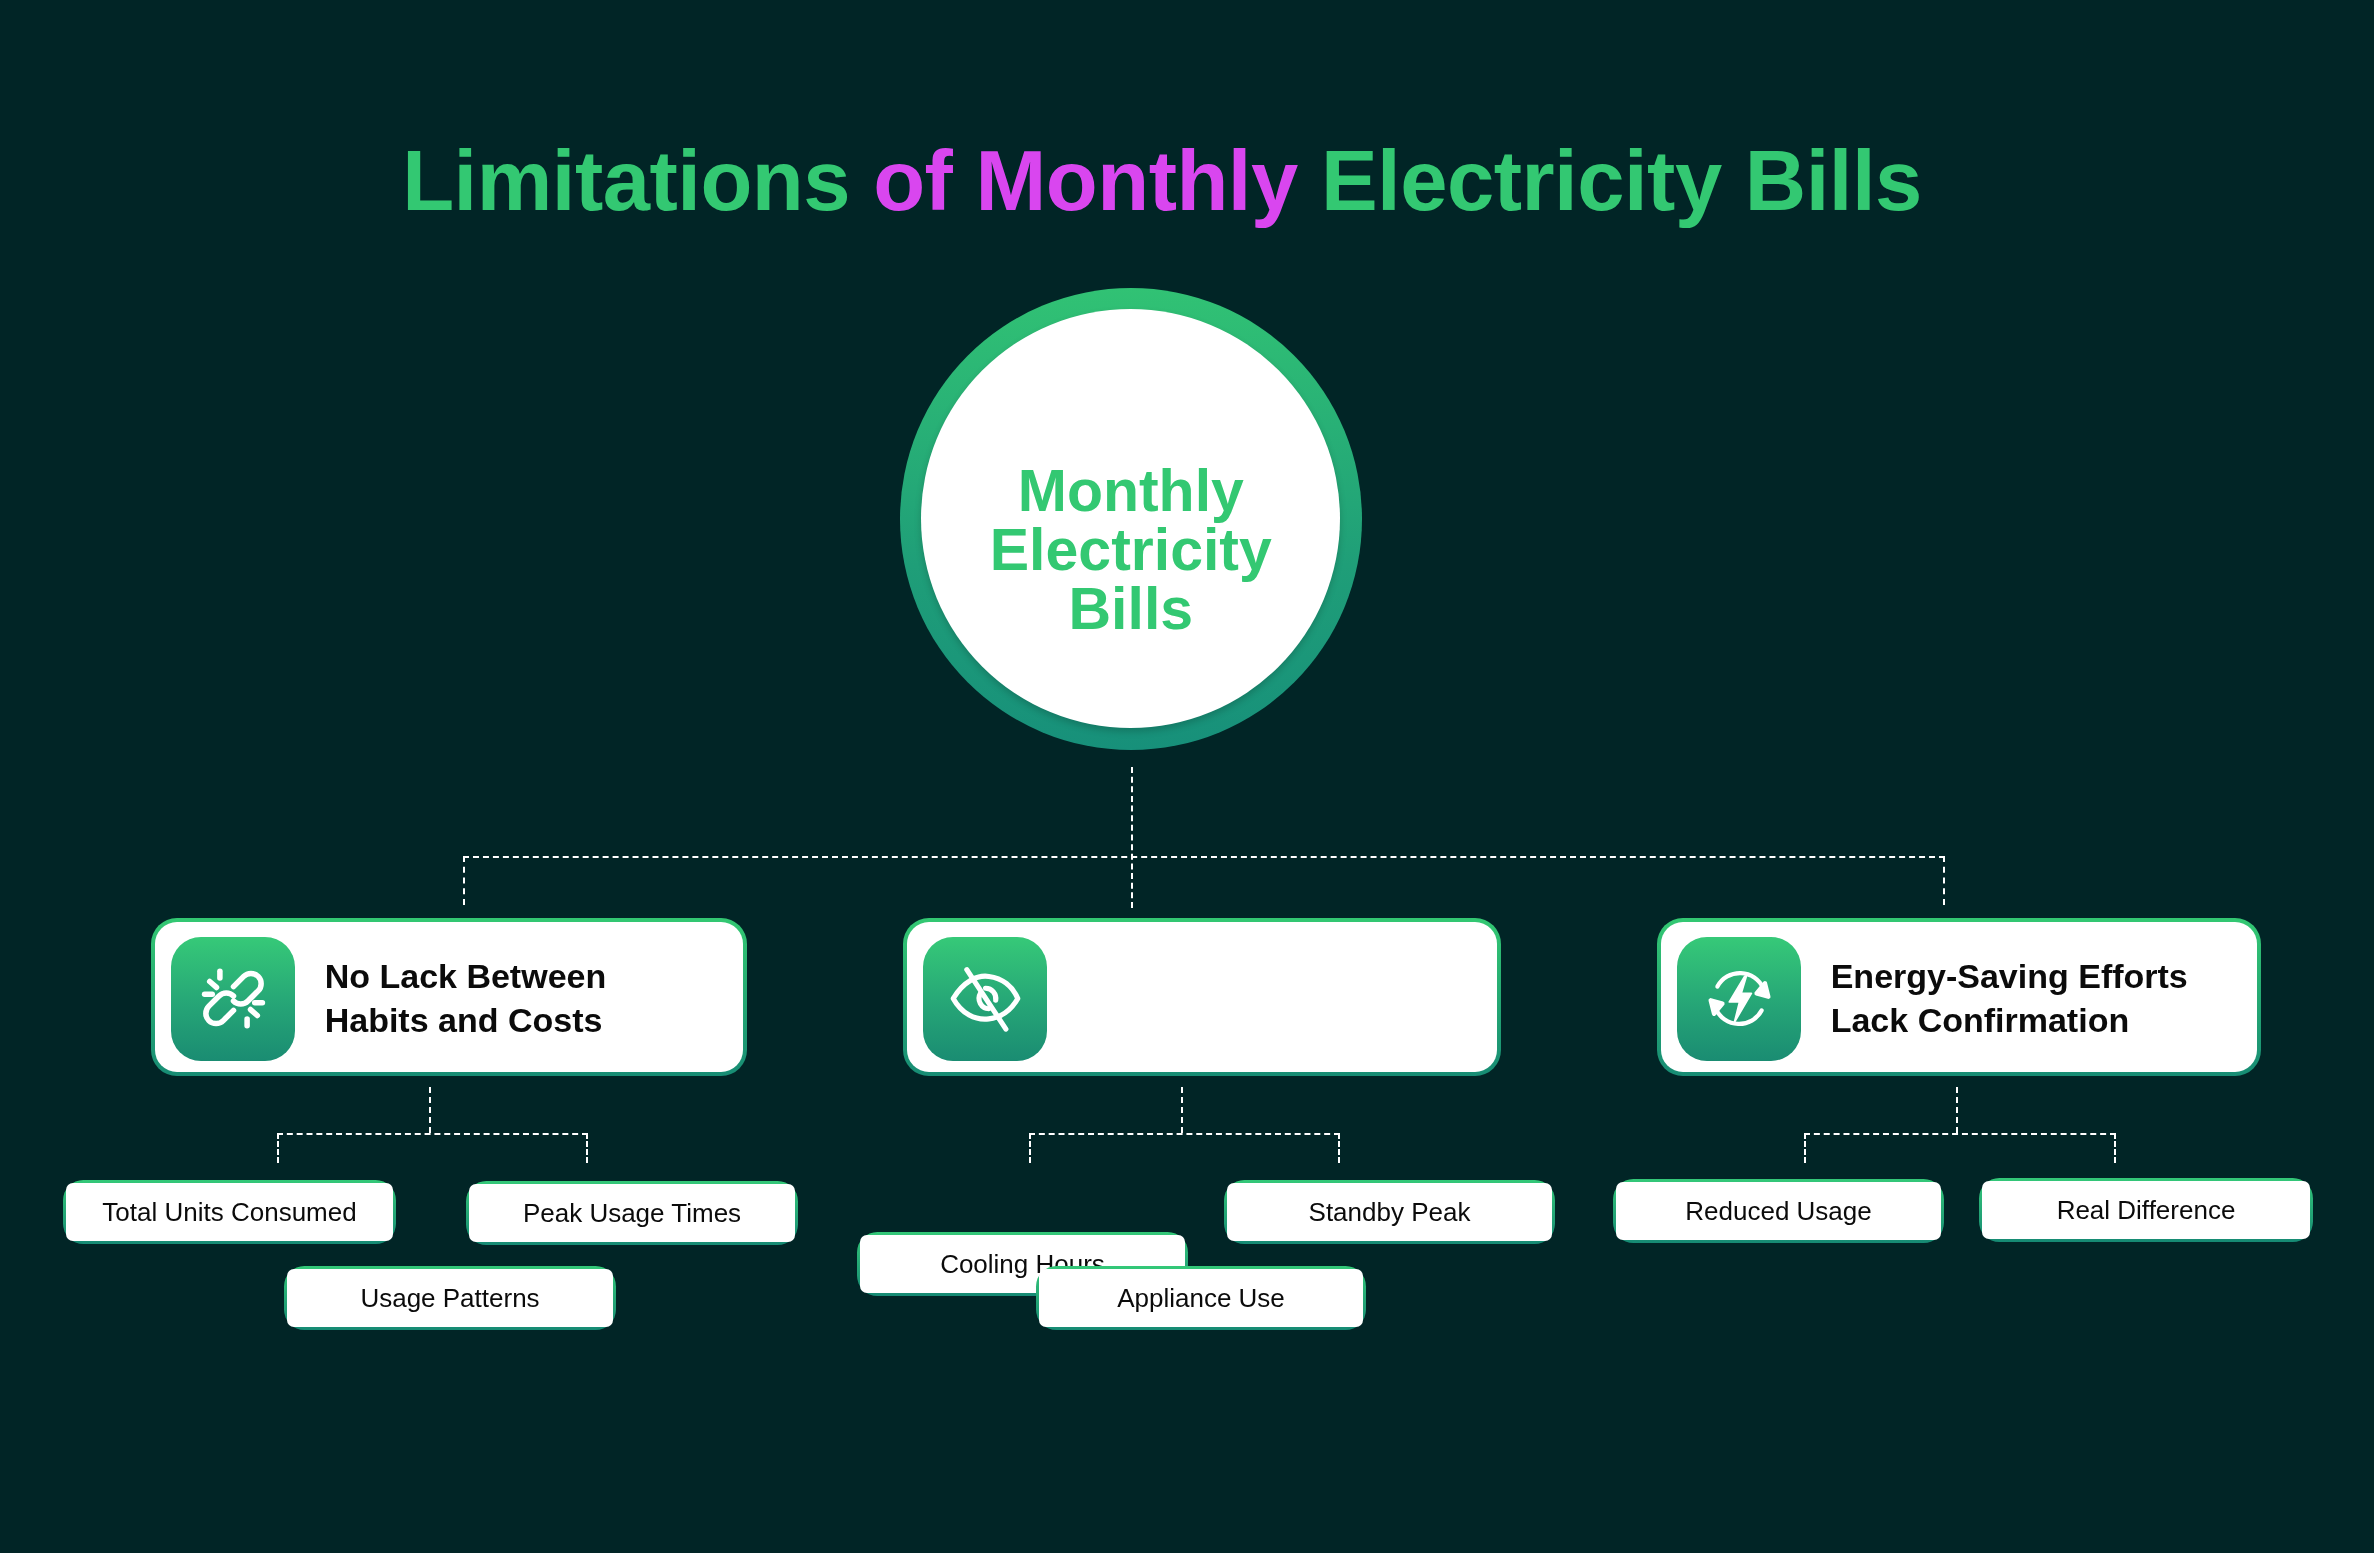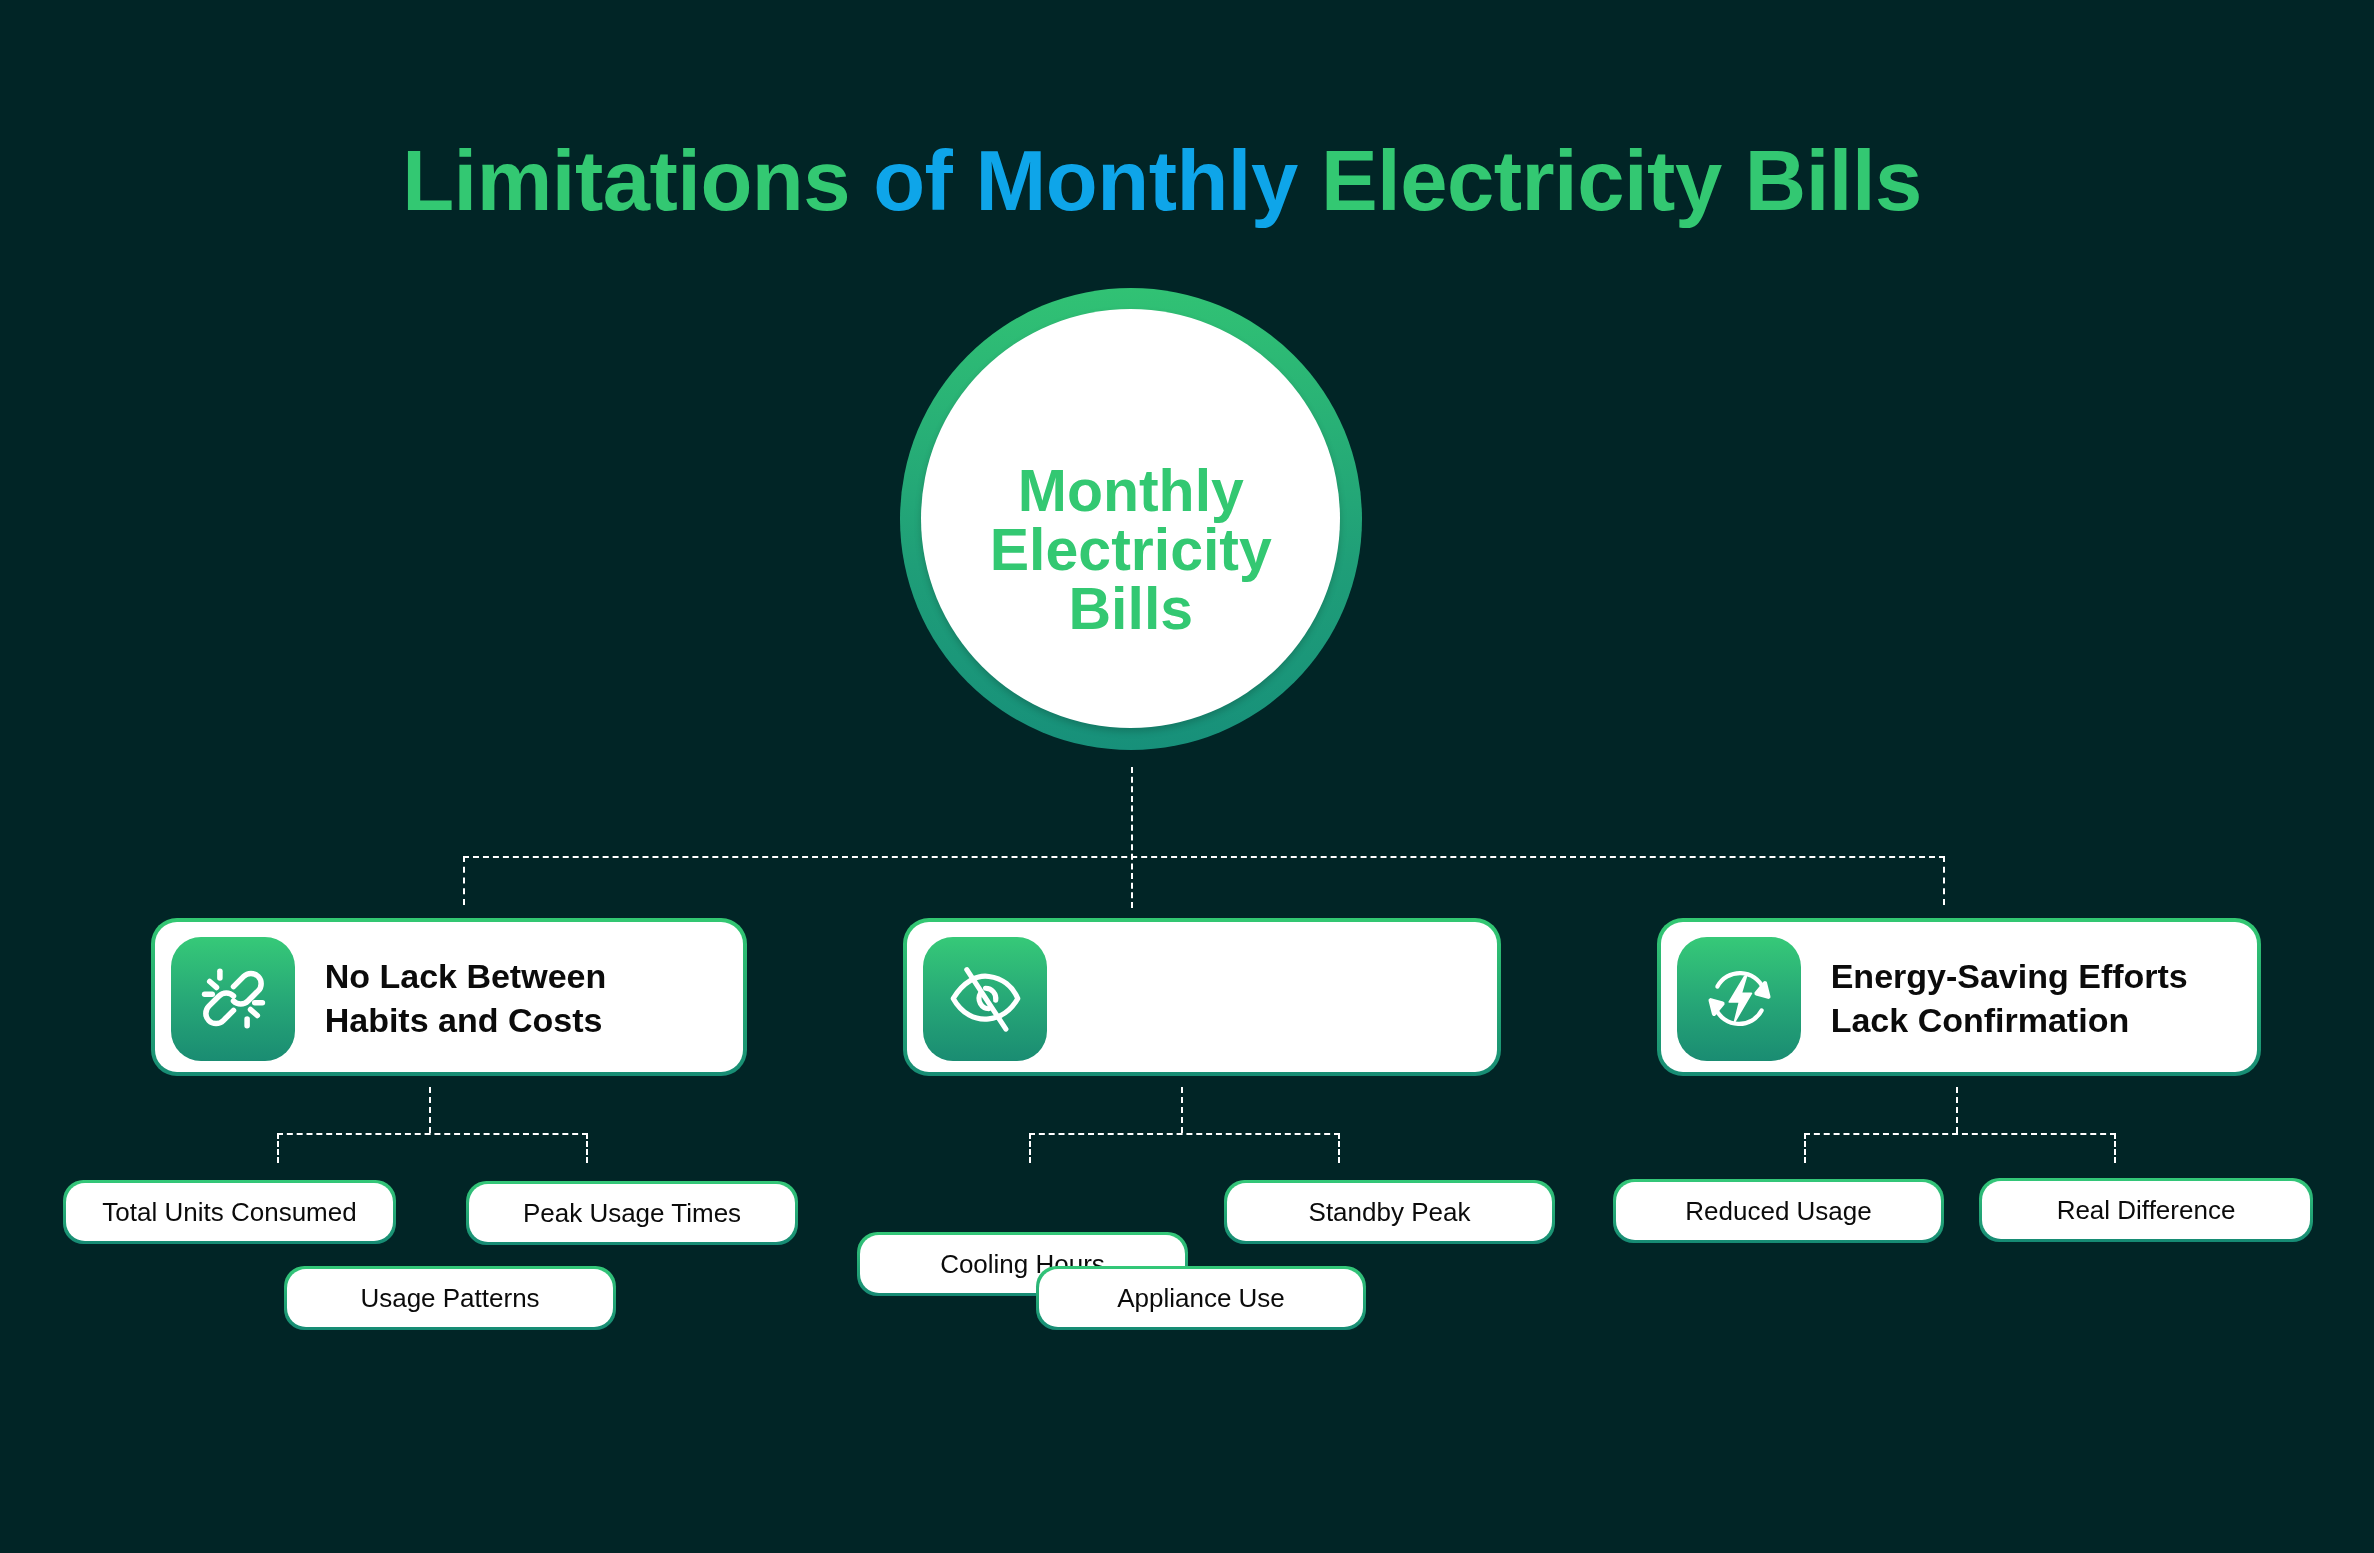--- a/index.html
+++ b/index.html
@@ -15,21 +15,21 @@
       left: 0; width: 2324px;
       top: 130px;
       text-align: center;
       font-size: 85px;
       font-weight: 700;
       letter-spacing: -0.5px;
       line-height: 102px;
       white-space: nowrap;
     }
     .title .accent { color: #33c872; }
-    .title .plain { color: #0ea5e9; }
+    .title .plain { color: #d946ef; }
 
     .hub {
       position: absolute;
       left: 900px; top: 288px;
       width: 462px; height: 462px;
       border-radius: 50%;
       background: linear-gradient(180deg, #31c274 0%, #1f9e78 60%, #17907a 100%);
     }
     .hub-inner {
       position: absolute;
@@ -92,21 +92,21 @@
       position: absolute;
       height: 64px;
       box-sizing: border-box;
       border-radius: 20.4px;
       background: linear-gradient(180deg, #34c878, #168a74);
       padding: 2.8px;
     }
     .pill-inner {
       width: 100%; height: 100%;
       box-sizing: border-box;
-      border-radius: 19px;
+      border-radius: 7px;
       background: #ffffff;
       display: flex; align-items: center; justify-content: center;
       color: #0b0b0b;
       font-size: 26px;
       font-weight: 400;
     }
   </style>
 </head>
 <body>
 

